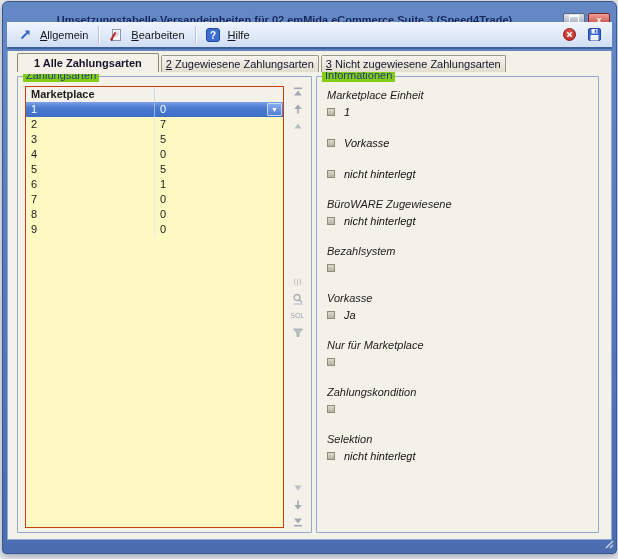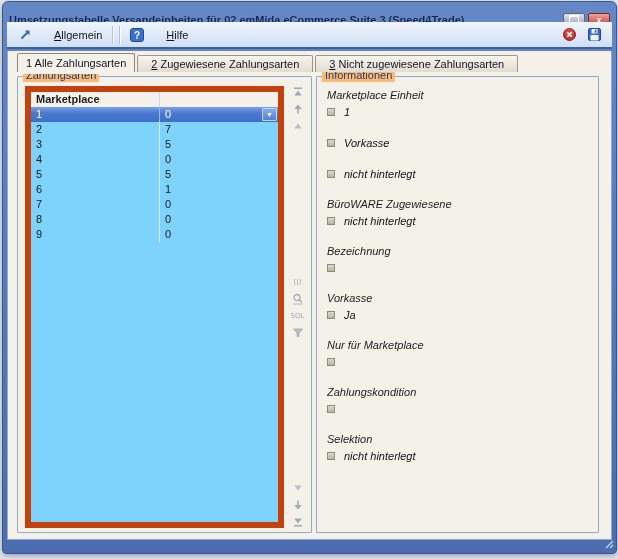--- a/index.html
+++ b/index.html
@@ -14,21 +14,21 @@
   .window{
     position:absolute;left:2px;top:1px;width:613px;height:551px;
     background:linear-gradient(180deg,#6487c6 0%,#5578ba 55%,#4b6cae 100%);
     border:1px solid #39568f;border-radius:6px 6px 4px 4px;
     box-shadow:0 2px 7px rgba(40,60,110,.45);
   }
   .titlebar{
     position:absolute;left:1px;right:1px;top:1px;height:33px;
     background:linear-gradient(180deg,#8aa5d8 0%,#filler 0%,#6d8dca 40%,#4f72b6 100%);
     border-radius:5px 5px 0 0;display:flex;align-items:center;
-    padding:0 5px;box-sizing:border-box;
+    padding:0 5px;box-sizing:border-box;text-align:center;
   }
   .title-text{
     flex:1;font-weight:bold;color:#12265c;font-size:11px;
     text-shadow:0 1px 0 rgba(255,255,255,.22);
     white-space:nowrap;overflow:hidden;
   }
   .win-btn{
     width:22px;height:14px;border-radius:2px;margin-left:3px;
     display:flex;align-items:center;justify-content:center;
     box-sizing:border-box;cursor:default;
@@ -36,58 +36,59 @@
   .win-btn.restore{background:linear-gradient(180deg,#dde2ea,#9aa4b6);border:1px solid #5c667c;}
   .restore-glyph{width:8px;height:6px;border:1px solid #fff;border-top:2px solid #fff;background:transparent;}
   .win-btn.close{background:linear-gradient(180deg,#ef9f97,#c1413a);border:1px solid #7e2521;color:#fff;font-weight:bold;font-size:9px;line-height:12px;}
   
   .toolbar{
     position:absolute;left:4px;right:4px;top:20px;height:27px;
     background:linear-gradient(180deg,#f0f5fd 0%,#dde8f8 60%,#cfdef4 100%);
     border-bottom:2px solid #3e5e9e;
     display:flex;align-items:center;padding:0 5px;box-sizing:border-box;
   }
-  .tb-btn{display:flex;align-items:center;gap:22px;padding:3px 7px;border-radius:2px;}
+  .tb-btn{display:flex;align-items:center;gap:8px;padding:3px 7px;border-radius:2px;}
   .tb-btn .tb-label{display:block;color:#15151a;}
   .tb-btn .tb-label::first-letter{text-decoration:underline;}
   .tb-sep{width:1px;height:18px;background:#b4c3dc;box-shadow:1px 0 0 #fff;margin:0 3px;}
   .tb-spacer{flex:1;}
   .tb-icon{display:inline-flex;align-items:center;justify-content:center;}
   .tb-right{display:flex;align-items:center;gap:8px;padding-right:4px;}
   
   .content{
     position:absolute;left:4px;right:4px;top:49px;bottom:13px;
     background:#f3f1e8;border:1px solid #91a9d4;border-top:none;box-sizing:border-box;
   }
   
   .tab-strip{position:absolute;left:9px;top:3px;display:flex;align-items:flex-end;height:18px;z-index:3;}
   .tab{
-    padding:2px 13px 2px;margin-right:2px;
+    padding:2px 4px 2px;margin-right:2px;
     background:linear-gradient(180deg,#f6f4ed,#e1ddcf);
     border:1px solid #98988a;border-bottom:none;border-radius:2px 2px 0 0;
     color:#15152a;white-space:nowrap;
   }
   .tab.active{
-    background:#f3f1e8;padding:3px 8px;position:relative;
+    background:#f3f1e8;padding:3px 16px;position:relative;
     border-color:#84847610;border:1px solid #888878;border-bottom:none;
     box-shadow:0 2px 0 #f3f1e8;
+    font-weight:bold;
   }
   .tab .u{text-decoration:underline;}
   
   .group{position:absolute;top:25px;bottom:6px;border:1px solid #92aacd;border-radius:1px;}
   .group-payments{left:9px;width:293px;}
   .group-info{left:308px;width:281px;}
   .group-label{
-    position:absolute;top:-8px;left:5px;background:#fdba74;padding:0 3px;
+    position:absolute;top:-8px;left:5px;background:#84cc16;padding:0 3px;
     color:#1d3d80;line-height:13px;
   }
   
   .table-wrap{
     position:absolute;left:7px;top:9px;right:27px;bottom:4px;
-    background:#7dd3fc;border:6px solid #c2410c;box-sizing:border-box;
+    background:#fef9c3;border:1px solid #c2410c;box-sizing:border-box;
     overflow:hidden;
   }
   .t-head{display:flex;height:15px;background:#f3f1e9;color:#1d1d1d;font-weight:bold;}
   .t-head .c1{width:129px;padding-left:5px;box-sizing:border-box;border-right:1px solid #ccd9ea;line-height:15px;}
   .t-head .c2{flex:1;padding-left:5px;line-height:15px;}
   .t-row{display:flex;height:15px;line-height:15px;position:relative;}
   .t-row .c1{width:129px;padding-left:5px;box-sizing:border-box;border-right:1px solid #e2eaf4;}
   .t-row .c2{flex:1;padding-left:5px;}
   .t-row.selected{
     background:linear-gradient(180deg,#7ba2e6 0%,#4a79cf 40%,#3e6ec6 100%);
@@ -142,20 +143,31 @@
     <div class="tb-btn">
       <span class="tb-icon">
         <svg width="13" height="13" viewBox="0 0 13 13">
             <path d="M2.5 10.5 L8.5 4.5" stroke="#2f62c4" stroke-width="1.8" fill="none"></path>
             <polygon points="10.5,2.5 10.5,7.2 5.8,2.5" fill="#2f62c4"></polygon>
           </svg>
       </span>
       <span class="tb-label">Allgemein</span>
     </div>
     <div class="tb-sep"></div>
+    <div class="tb-btn">
+      <span class="tb-icon">
+        <svg width="14" height="14" viewBox="0 0 14 14">
+            <rect x="3.5" y="1.5" width="8" height="11" fill="#fdfdfd" stroke="#8898ac"></rect>
+            <path d="M5.5 4 H10 M5.5 6 H10 M5.5 8 H9" stroke="#b9c4d2" stroke-width="1"></path>
+            <path d="M2 12 L6.5 4.5" stroke="#c42a24" stroke-width="2.2"></path>
+            <path d="M2 12 L3.4 12.3" stroke="#7c1b17" stroke-width="1.4"></path>
+          </svg>
+      </span>
+      <span class="tb-label">Bearbeiten</span>
+    </div>
     <div class="tb-sep"></div>
     <div class="tb-btn">
       <span class="tb-icon">
         <svg width="14" height="14" viewBox="0 0 14 14">
             <rect x="0.5" y="0.5" width="13" height="13" rx="2.5" fill="#3b6fd4" stroke="#23499c"></rect>
             <text x="7" y="10.5" font-size="10" font-family="Liberation Sans,sans-serif" font-weight="bold" fill="#ffffff" text-anchor="middle">?</text>
           </svg>
       </span>
       <span class="tb-label">Hilfe</span>
     </div>
@@ -337,21 +349,21 @@
     </div>
   </div>
           <div class="info-item">
     <span class="info-label">BüroWARE Zugewiesene</span>
     <div class="info-value-row">
       <span class="bullet"></span>
       <span class="info-value">nicht hinterlegt</span>
     </div>
   </div>
           <div class="info-item">
-    <span class="info-label">Bezeichnung</span>
+    <span class="info-label">Bezahlsystem</span>
     <div class="info-value-row">
       <span class="bullet"></span>
       <span class="info-value"></span>
     </div>
   </div>
           <div class="info-item">
     <span class="info-label">Vorkasse</span>
     <div class="info-value-row">
       <span class="bullet"></span>
       <span class="info-value">Ja</span>

